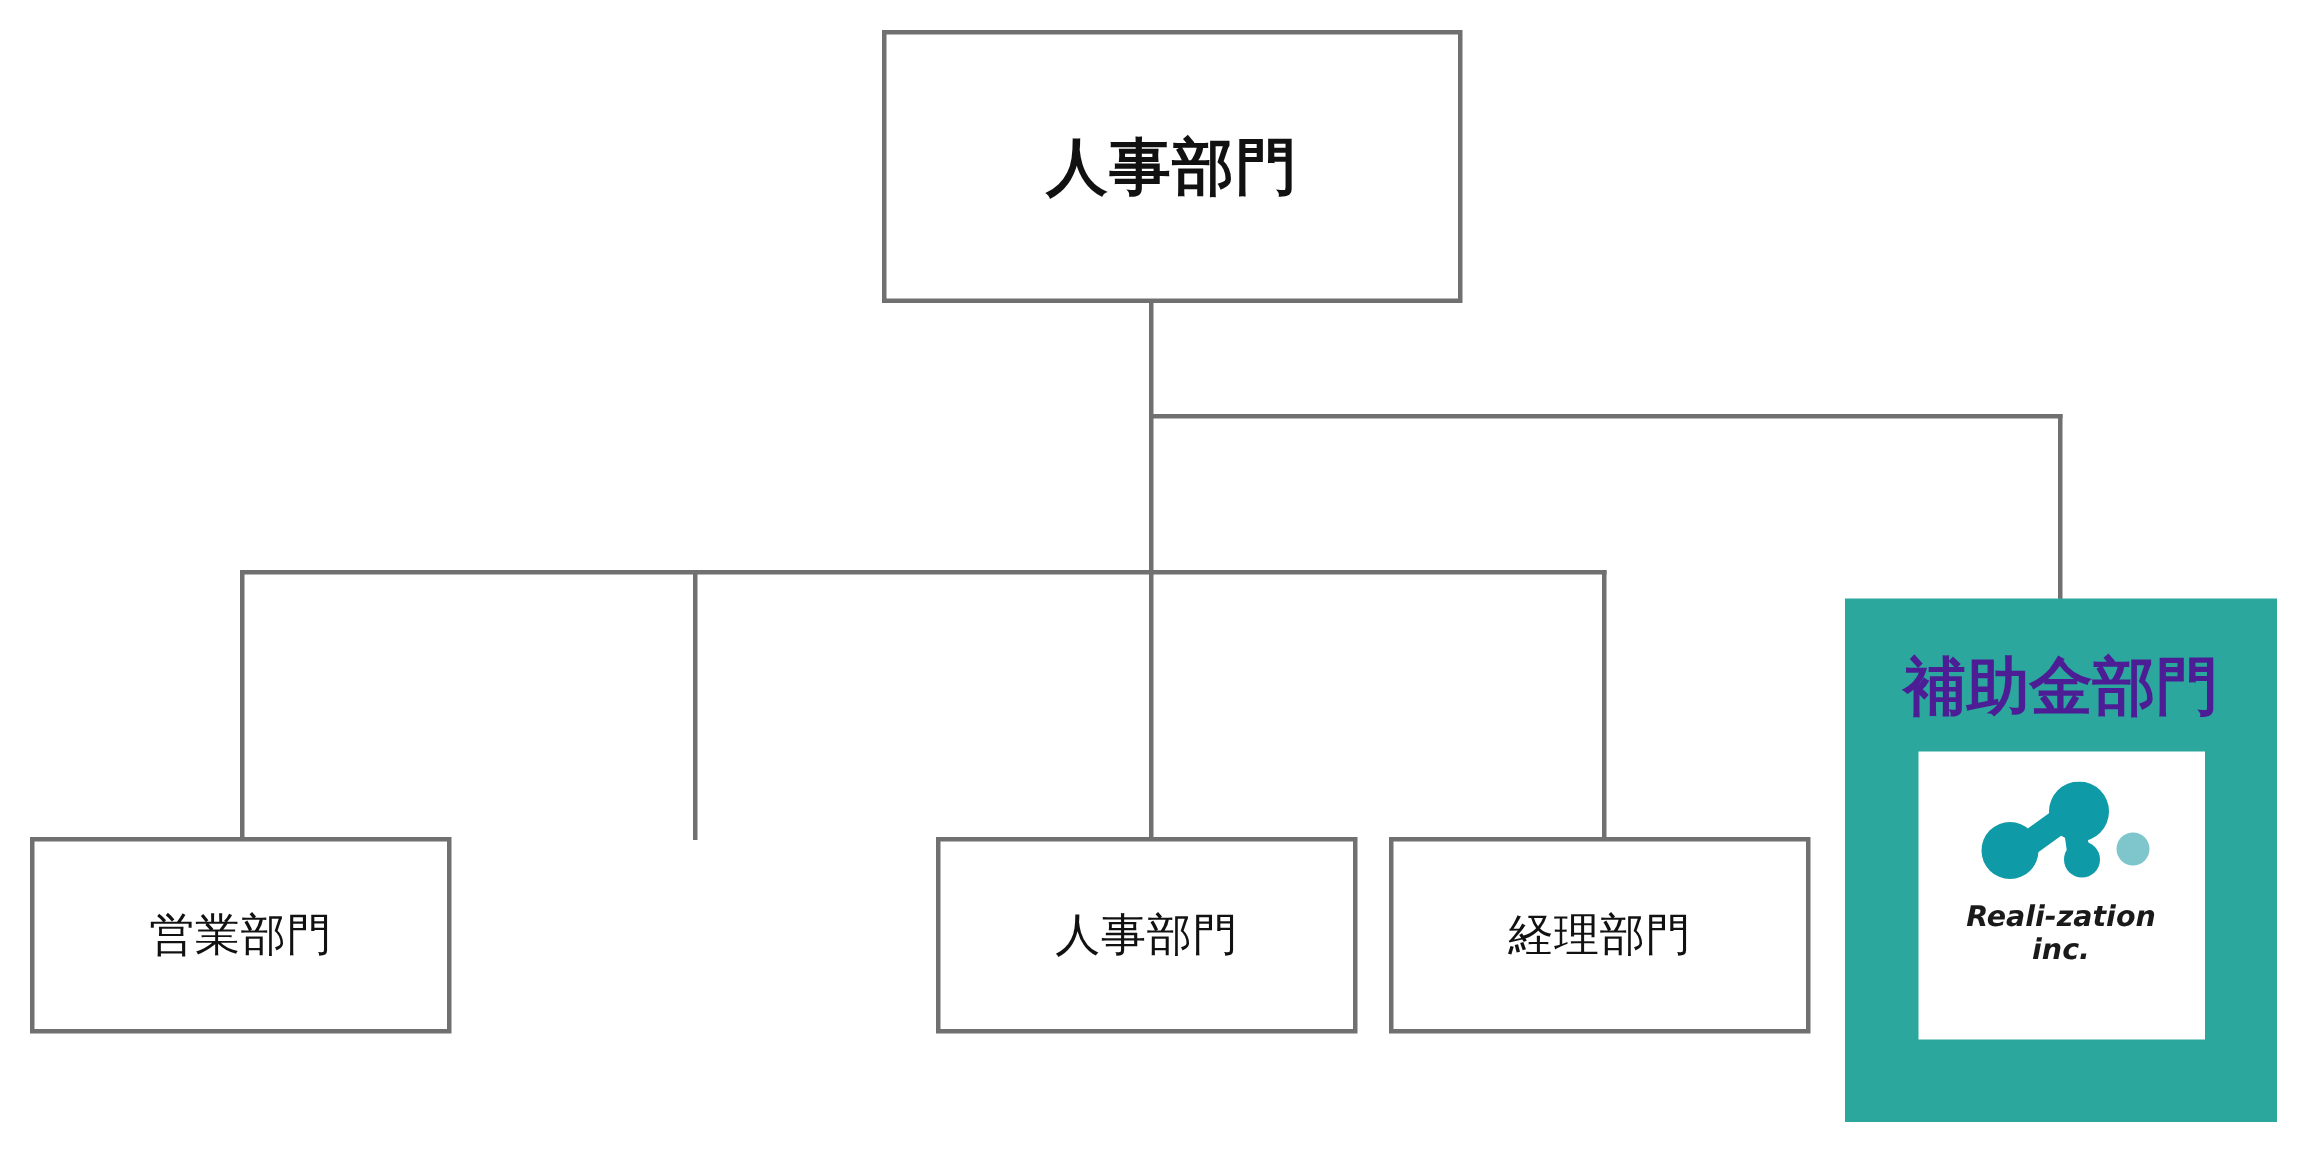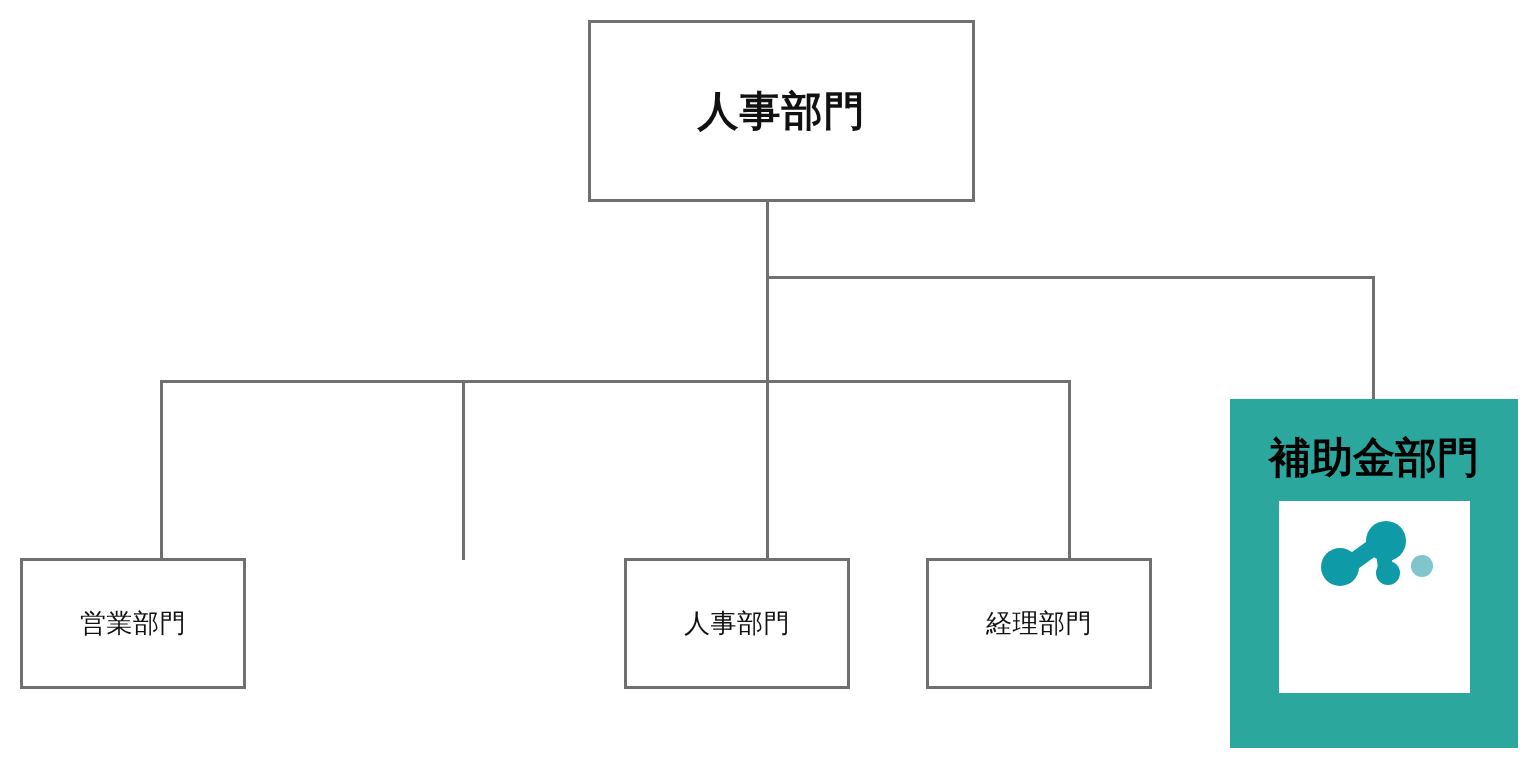--- a/index.html
+++ b/index.html
@@ -39,23 +39,23 @@
     top: 20px;
     width: 387px;
     height: 182px;
     font-size: 41px;
     font-weight: bold;
     letter-spacing: 1px;
   }
 
   .node-dept {
     top: 558px;
-    width: 226px;
+    width: 281px;
     height: 131px;
-    font-size: 26px;
+    font-size: 30px;
     font-weight: normal;
     letter-spacing: 0.5px;
   }
   .node-dept.d0 { left: 20px; }
   .node-dept.d1 { left: 322px; }
   .node-dept.d2 { left: 624px; }
   .node-dept.d3 { left: 926px; }
 
   
   .conn {
@@ -87,21 +87,21 @@
     width: 288px;
     height: 349px;
     background: #2BA79E;
     box-sizing: border-box;
     display: flex;
     flex-direction: column;
     align-items: center;
   }
   .highlight-title {
     margin-top: 38px;
-    color: #000000;
+    color: #4c1d95;
     font-size: 42px;
     font-weight: bold;
     line-height: 1;
     letter-spacing: 0px;
     white-space: nowrap;
   }
   .logo-card {
     margin-top: 22px;
     width: 191px;
     height: 192px;
@@ -175,17 +175,21 @@
 
         <circle cx="30" cy="46" r="19" fill="#0E9AA7"></circle>
 
         <circle cx="76" cy="20" r="20" fill="#0E9AA7"></circle>
 
         <circle cx="78" cy="52" r="12" fill="#0E9AA7"></circle>
 
         <circle cx="112" cy="45" r="11" fill="#7FC5CC"></circle>
       </svg>
 
+      <div class="logo-wordmark">
+        <span>Reali-zation</span>
+        <span class="line2">inc.</span>
+      </div>
 
     </div>
   </div>
 
 </div>
 
 </body></html>

